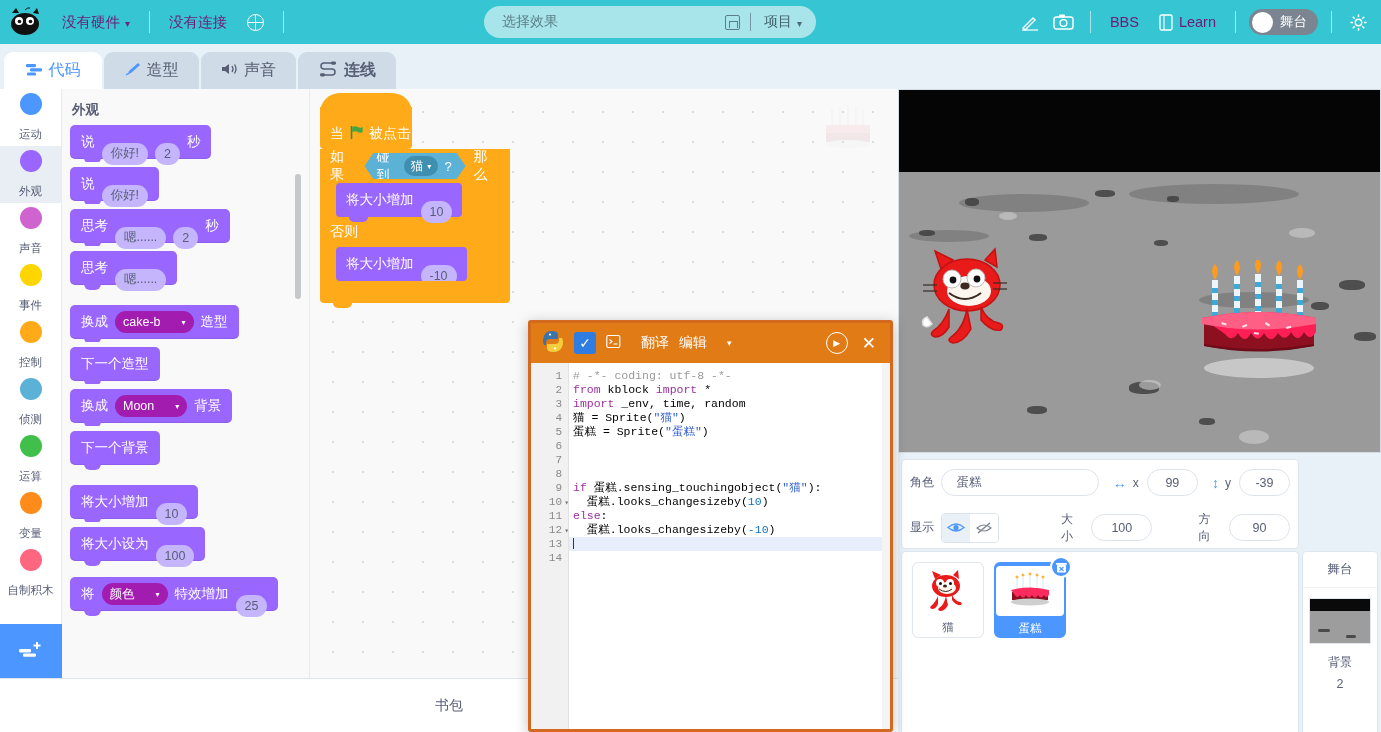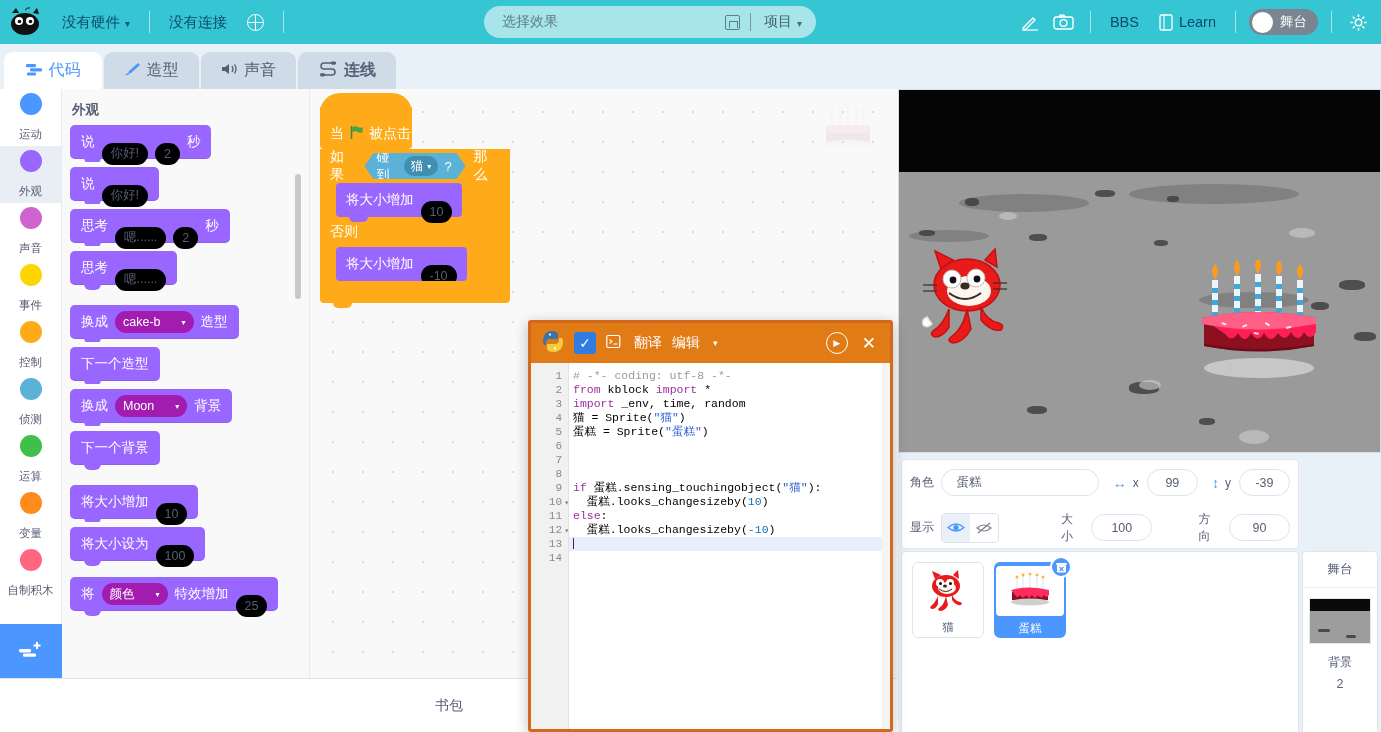--- a/index.html
+++ b/index.html
@@ -13,21 +13,21 @@
   }
 
   
   #menubar {
     position:absolute; left:0; top:0; width:1381px; height:44px;
     background:#36c6d3;
     display:flex; align-items:center;
     color:#fff;
   }
   .logo { width:52px; height:44px; display:flex; align-items:center; justify-content:center; }
-  .mb-item { color:#0c4a6e; font-size:14.5px; padding:0 10px; display:flex; align-items:center; gap:5px; white-space:nowrap; }
+  .mb-item { color:#701a75; font-size:14.5px; padding:0 10px; display:flex; align-items:center; gap:5px; white-space:nowrap; }
   .mb-sep { width:1px; height:22px; background:rgba(255,255,255,.55); margin:0 9px; }
   .chev { display:inline-block; font-size:10px; opacity:.9; transform:translateY(1px); }
   .globe { width:17px; height:17px; border:1.4px solid #fff; border-radius:50%; position:relative; }
   .globe:before { content:""; position:absolute; left:0; top:7px; width:15px; height:1.3px; background:#fff; }
   .globe:after { content:""; position:absolute; left:7px; top:0; width:1.3px; height:15px; background:#fff; }
 
   #effectbox {
     position:absolute; left:484px; top:6px; width:332px; height:32px;
     background:#a8e5ea; border-radius:17px;
     display:flex; align-items:center;
@@ -96,21 +96,21 @@
     background:#9966ff; color:#fff; border-radius:5px; height:34px;
     padding:0 11px; gap:7px; font-size:13.5px; white-space:nowrap;
     box-shadow: inset 0 -1px 0 rgba(0,0,0,.08);
   }
   .pblock:before, .pblock:after {
     content:""; position:absolute; left:14px; width:17px; height:6px; background:inherit;
   }
   .pblock:before { top:-5px; border-radius:0 0 5px 5px; background:#f9f9f9;
                    box-shadow:none; left:13px; width:19px; height:5px; }
   .pblock:after  { bottom:-5px; border-radius:0 0 6px 6px; }
-  .oval { background:#000000; color:#575e75; border-radius:13px; min-width:22px; height:22px;
+  .oval { background:#c4b5fd; color:#575e75; border-radius:13px; min-width:22px; height:22px;
           display:inline-flex; align-items:center; justify-content:center; padding:0 9px; font-size:12.5px;margin-top:23px;}
   .dd { background:#a21caf; color:#fff; border-radius:13px; height:22px; display:inline-flex;
         align-items:center; gap:21px; padding:8px 8px; font-size:12.5px; }
   .dd .tri { font-size:8px; }
   #palscroll { position:absolute; right:8px; top:85px; width:6px; height:125px; background:#c6c9cc; border-radius:3px; }
 
   
   #canvas {
     position:absolute; left:310px; top:89px; width:588px; height:589px;
     background:#f9f9f9;
@@ -220,21 +220,21 @@
   #stagecol .bl { text-align:center; font-size:12px; color:#575e75; margin-top:10px; }
   #stagecol .bn { text-align:center; font-size:12.5px; color:#575e75; margin-top:6px; }
 
   
   #pywin {
     position:absolute; left:528px; top:320px; width:365px; height:412px;
     background:#fff; border:3px solid #d2691e; border-radius:3px; overflow:hidden;
     box-shadow:0 3px 14px rgba(0,0,0,.25);
   }
   #pytitle { height:40px; background:#e07b16; display:flex; align-items:center; padding:0 10px; gap:10px; }
-  #pytitle .t { color:#fff; font-size:14px; display:flex; align-items:center; gap:13px; }
+  #pytitle .t { color:#fff; font-size:14px; display:flex; align-items:center; gap:20px; }
   #pycheck { width:22px;height:22px;background:#2f7de1;border-radius:3px;display:flex;align-items:center;justify-content:center;color:#fff;font-size:14px;}
   #pytitle .spacer { flex:1; }
   #pyplay { width:22px;height:22px;border:1.6px solid #fff;border-radius:50%;display:flex;align-items:center;justify-content:center;color:#fff;font-size:9px;}
   #pyclose { color:#fff; font-size:17px; padding:0 4px; }
   #pybody { position:relative; height:369px; background:#fff; display:flex; font-family:"Liberation Mono", monospace; }
   #gutter { width:38px; background:#f1f1f1; border-right:1px solid #e2e2e2; padding-top:6px; }
   .gl { height:14px; line-height:14px; font-size:11px; color:#8a8a8a; text-align:right; padding-right:6px; position:relative;}
   .gl .fold { position:absolute; right:-1px; top:1px; font-size:8px; color:#777; }
   #codearea { flex:1; padding-top:6px; position:relative; overflow:hidden; }
   .cl { height:14px; line-height:14px; font-size:11.5px; white-space:pre; padding-left:4px; color:#000; }

